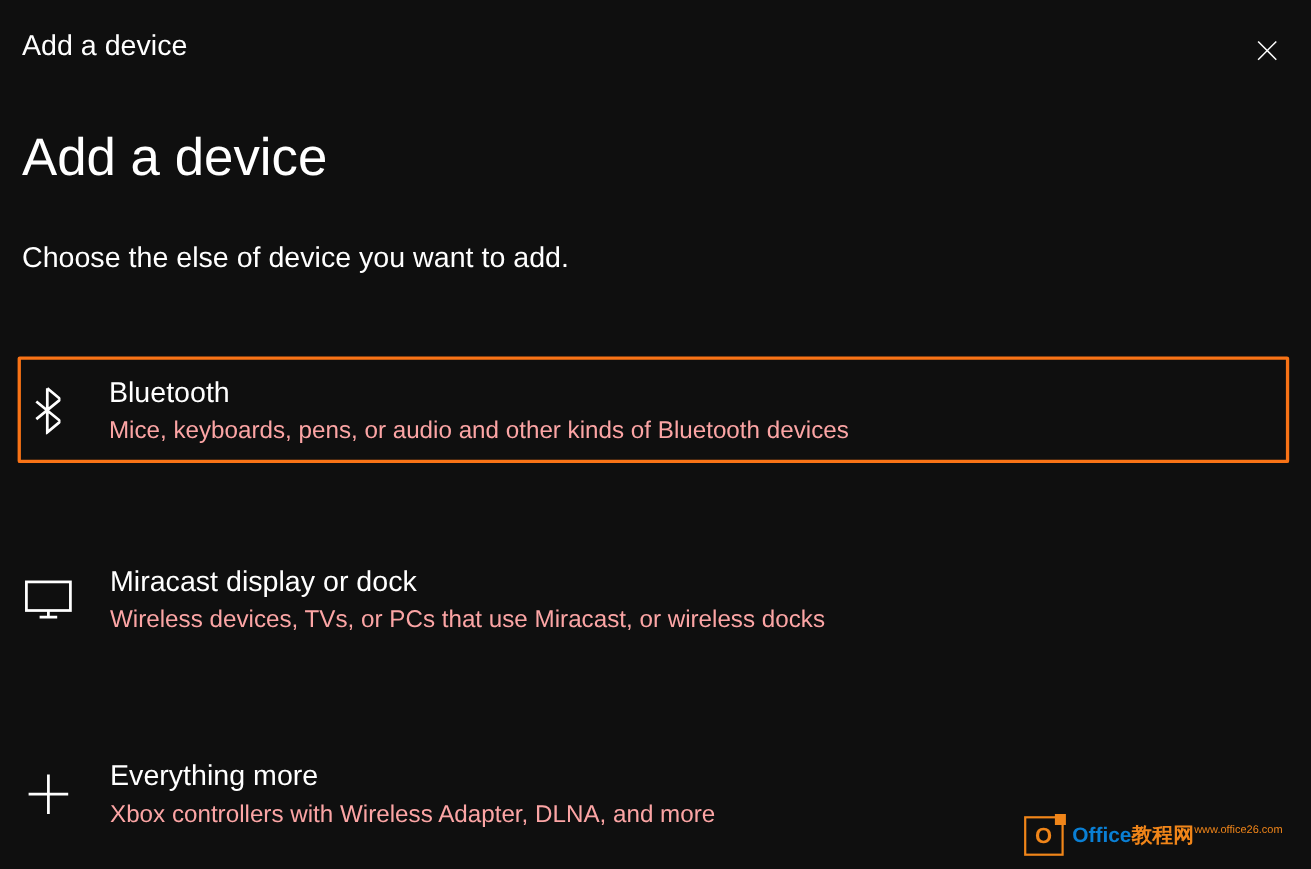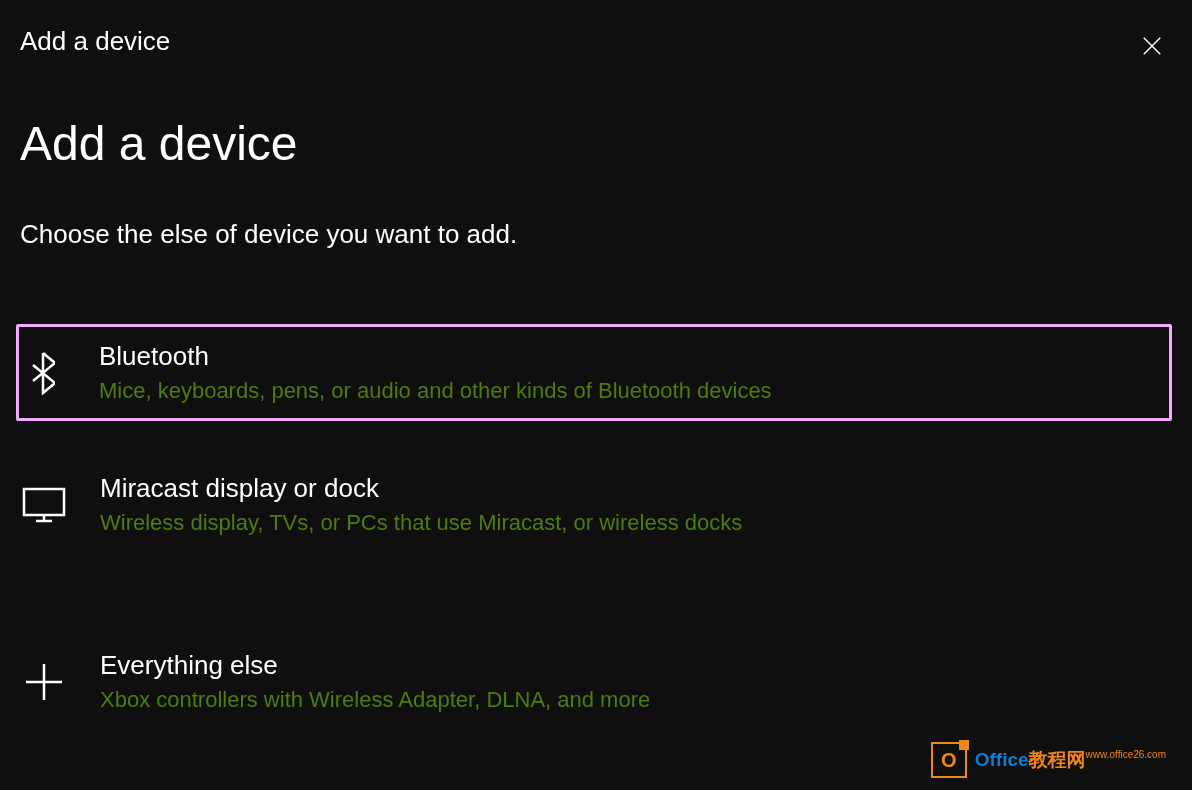--- a/index.html
+++ b/index.html
@@ -57,24 +57,24 @@
     }
     .option {
       display: flex;
       align-items: center;
       gap: 34px;
       padding: 14px 10px 14px 2px;
       cursor: pointer;
       margin-bottom: 86px;
     }
     .option.highlighted {
-      border: 3px solid #f0abfc;
+      border: 3px solid #f97316;
       border-radius: 2px;
       margin-left: -4px;
-      margin-bottom: 38px;
+      margin-bottom: 78px;
     }
     .option-icon {
       width: 44px;
       height: 44px;
       display: flex;
       align-items: center;
       justify-content: center;
       flex-shrink: 0;
     }
     .option-icon svg {
@@ -87,21 +87,21 @@
       gap: 6px;
     }
     .option-title {
       font-size: 26px;
       font-weight: 400;
       color: #ffffff;
     }
     .option-desc {
       font-size: 22px;
       font-weight: 400;
-      color: #4d7c0f;
+      color: #fca5a5;
     }
     .watermark {
       position: absolute;
       right: 26px;
       bottom: 12px;
       display: flex;
       align-items: center;
       gap: 8px;
     }
     .watermark-logo {
@@ -177,33 +177,33 @@
   <div class="option">
     <div class="option-icon">
       <svg viewBox="0 0 44 36" width="44" height="36" stroke-width="2.5">
         <rect x="2" y="2" width="40" height="26"></rect>
         <line x1="14" y1="34" x2="30" y2="34"></line>
         <line x1="22" y1="28" x2="22" y2="34"></line>
       </svg>
     </div>
     <div class="option-texts">
       <div class="option-title">Miracast display or dock</div>
-      <div class="option-desc">Wireless display, TVs, or PCs that use Miracast, or wireless docks</div>
+      <div class="option-desc">Wireless devices, TVs, or PCs that use Miracast, or wireless docks</div>
     </div>
   </div>
 
   <div class="option">
     <div class="option-icon">
       <svg viewBox="0 0 40 40" width="40" height="40" stroke-width="2.5">
         <line x1="20" y1="2" x2="20" y2="38"></line>
         <line x1="2" y1="20" x2="38" y2="20"></line>
       </svg>
     </div>
     <div class="option-texts">
-      <div class="option-title">Everything else</div>
+      <div class="option-title">Everything more</div>
       <div class="option-desc">Xbox controllers with Wireless Adapter, DLNA, and more</div>
     </div>
   </div>
 </div>
 
 <div class="watermark">
   <div class="watermark-logo">O</div>
   <div class="watermark-text">
     <div class="watermark-line1">
       <span class="brand">Office</span><span class="suffix">教程网</span>

